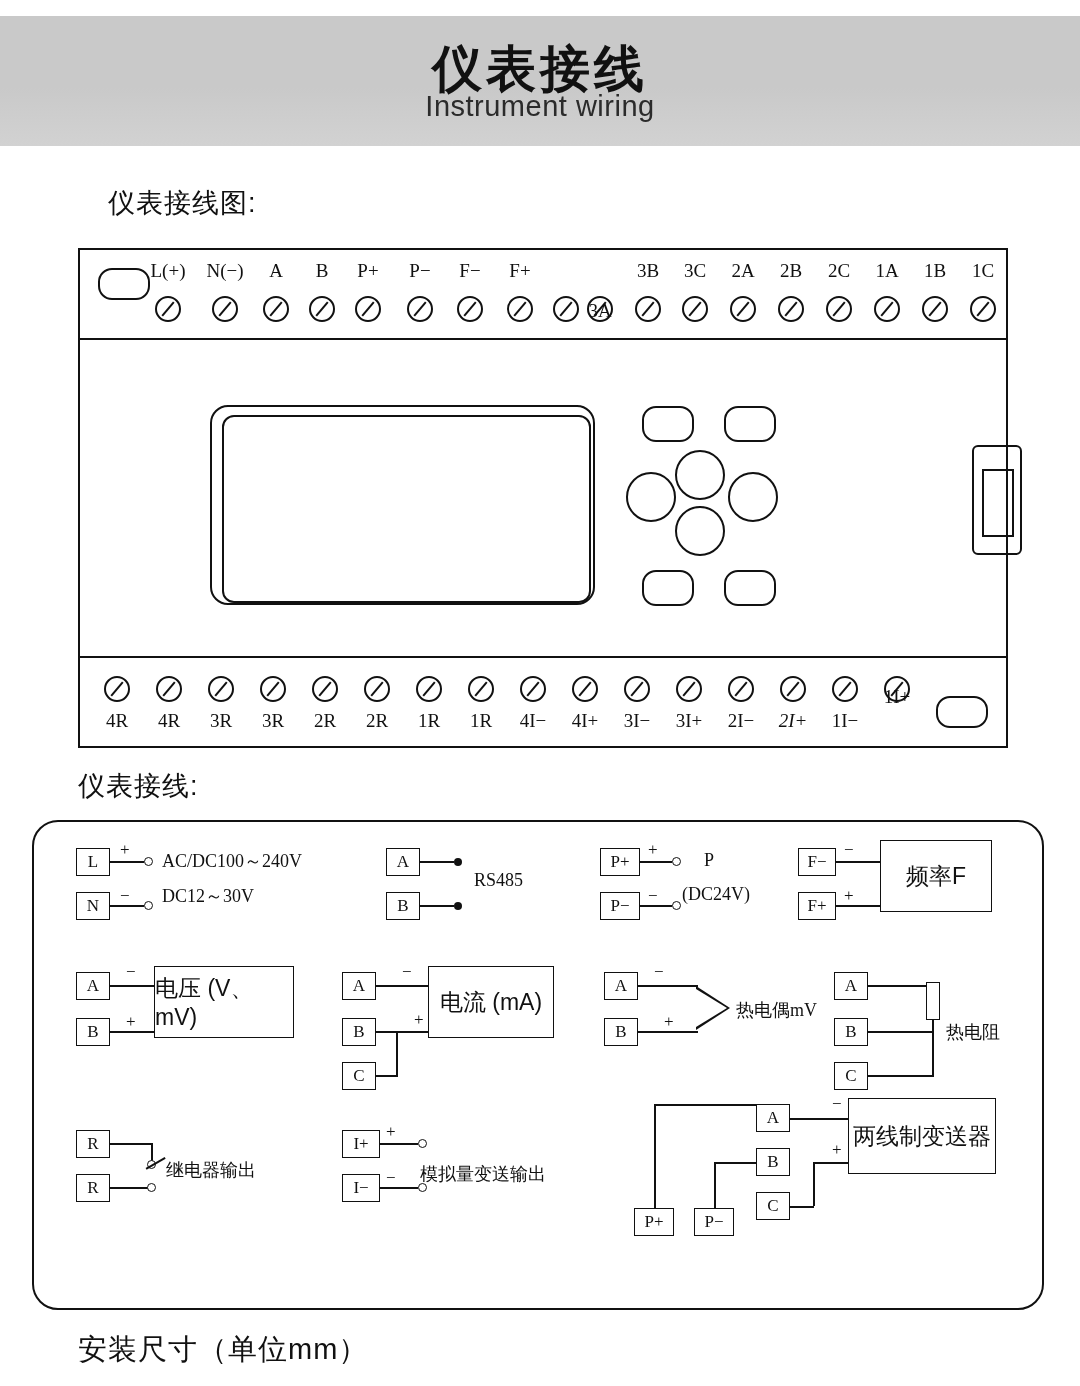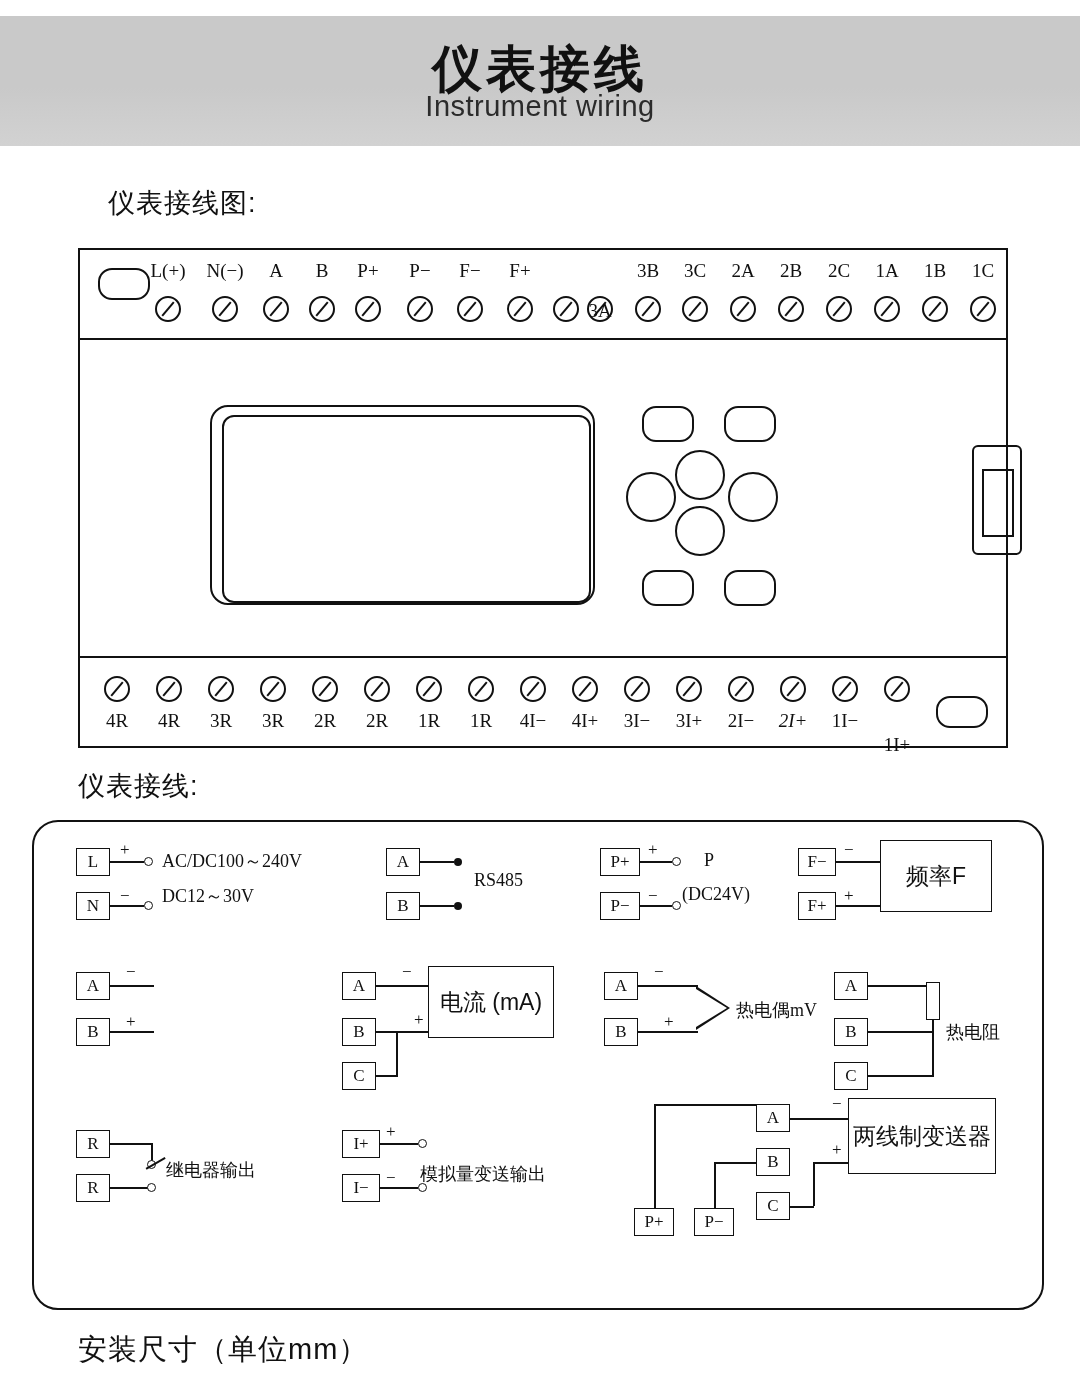--- a/index.html
+++ b/index.html
@@ -222,21 +222,21 @@
   <div class="tlabel" style="left:274px;top:460px;width:46px;">2R</div>
   <div class="tlabel" style="left:326px;top:460px;width:46px;">1R</div>
   <div class="tlabel" style="left:378px;top:460px;width:46px;">1R</div>
   <div class="tlabel" style="left:428px;top:460px;width:50px;">4I−</div>
   <div class="tlabel" style="left:480px;top:460px;width:50px;">4I+</div>
   <div class="tlabel" style="left:532px;top:460px;width:50px;">3I−</div>
   <div class="tlabel" style="left:584px;top:460px;width:50px;">3I+</div>
   <div class="tlabel" style="left:636px;top:460px;width:50px;">2I−</div>
   <div class="tlabel" style="left:688px;top:460px;width:50px;font-style:italic;">2I+</div>
   <div class="tlabel" style="left:740px;top:460px;width:50px;">1I−</div>
-  <div class="tlabel" style="left:792px;top:484px;width:50px;">1I+</div>
+  <div class="tlabel" style="left:792px;top:436px;width:50px;">1I+</div>
 </div>
 
 <div class="panel">
 
   <div class="box tbox" style="left:42px;top:26px;">L</div>
   <div class="box tbox" style="left:42px;top:70px;">N</div>
   <div class="sign" style="left:86px;top:18px;">+</div>
   <div class="sign" style="left:86px;top:64px;">−</div>
   <div class="ln lnh" style="left:76px;top:39px;width:34px;"></div>
   <div class="ln lnh" style="left:76px;top:83px;width:34px;"></div>
@@ -271,20 +271,21 @@
   <div class="ln lnh" style="left:802px;top:39px;width:44px;"></div>
   <div class="ln lnh" style="left:802px;top:83px;width:44px;"></div>
   <div class="box bigbox txt-cn" style="left:846px;top:18px;width:112px;height:72px;">频率F</div>
 
   <div class="box tbox" style="left:42px;top:150px;">A</div>
   <div class="box tbox" style="left:42px;top:196px;">B</div>
   <div class="sign" style="left:92px;top:140px;">−</div>
   <div class="sign" style="left:92px;top:190px;">+</div>
   <div class="ln lnh" style="left:76px;top:163px;width:44px;"></div>
   <div class="ln lnh" style="left:76px;top:209px;width:44px;"></div>
+  <div class="box bigbox txt-cn" style="left:120px;top:144px;width:140px;height:72px;">电压 (V、mV)</div>
 
   <div class="box tbox" style="left:308px;top:150px;">A</div>
   <div class="box tbox" style="left:308px;top:196px;">B</div>
   <div class="box tbox" style="left:308px;top:240px;">C</div>
   <div class="sign" style="left:368px;top:140px;">−</div>
   <div class="sign" style="left:380px;top:188px;">+</div>
   <div class="ln lnh" style="left:342px;top:163px;width:52px;"></div>
   <div class="ln lnh" style="left:342px;top:209px;width:22px;"></div>
   <div class="ln lnv" style="left:362px;top:209px;height:46px;"></div>
   <div class="ln lnh" style="left:342px;top:253px;width:22px;"></div>

